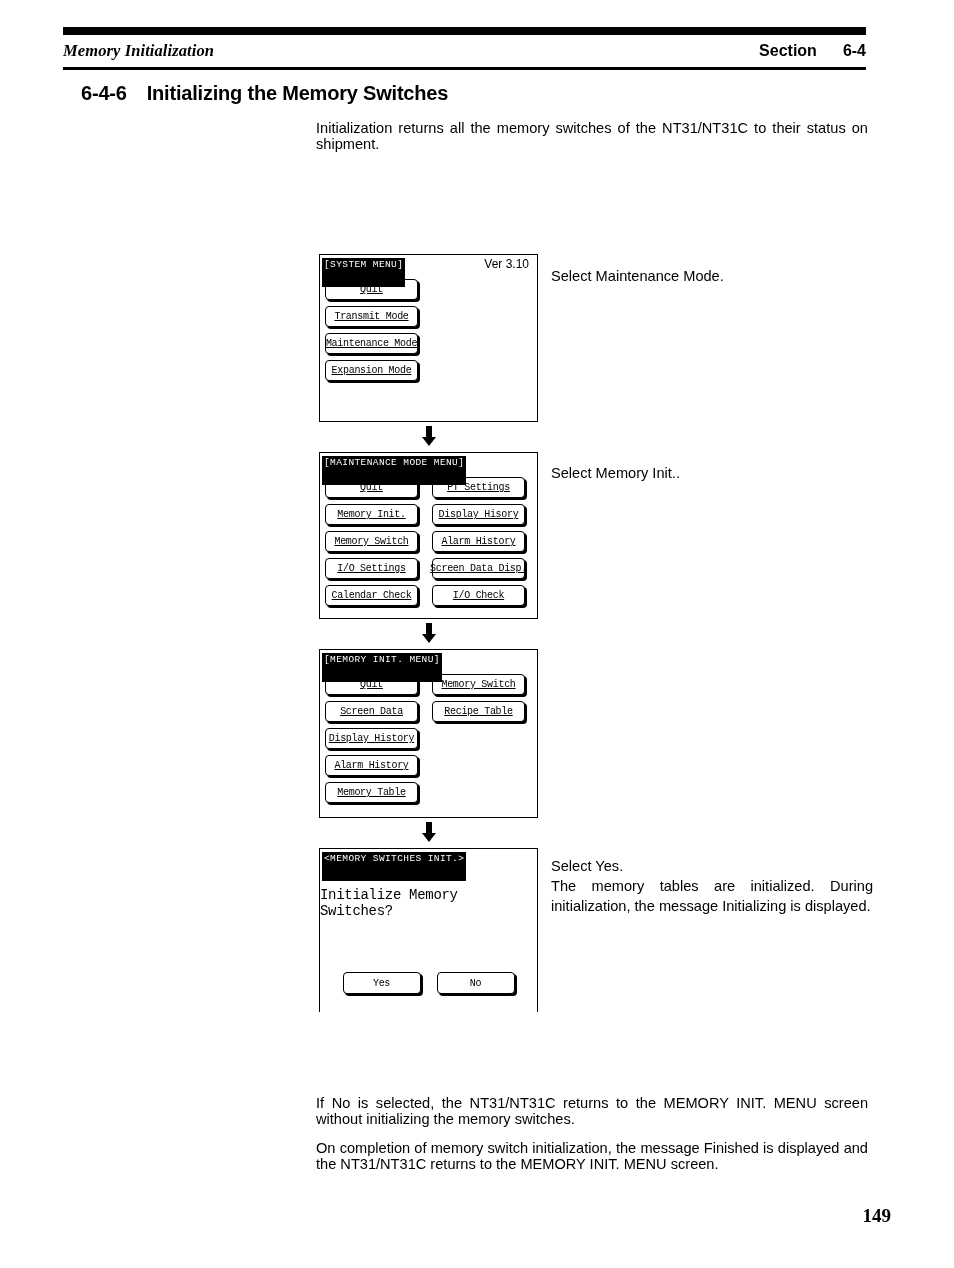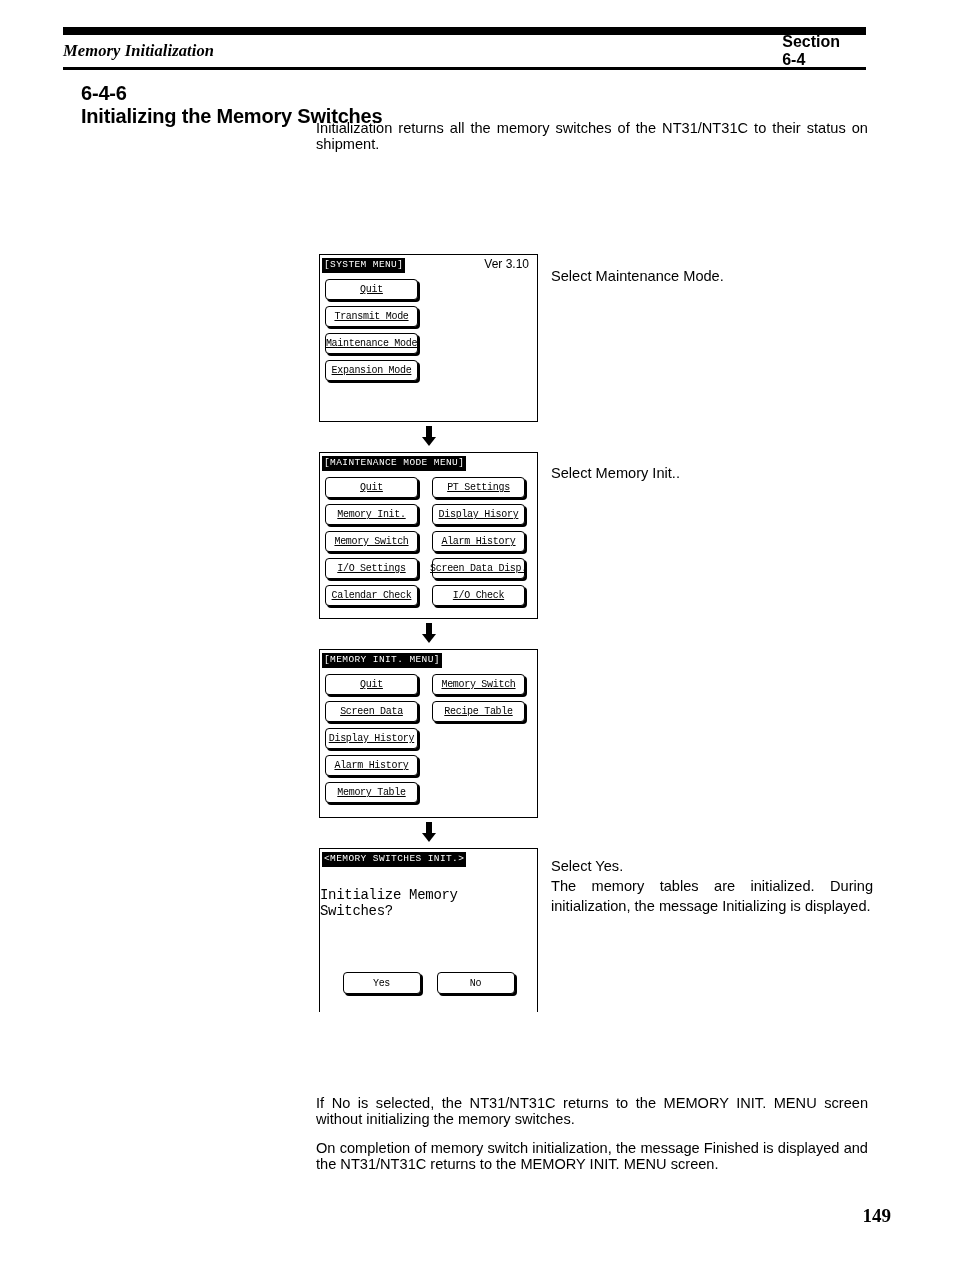--- a/index.html
+++ b/index.html
@@ -34,35 +34,33 @@
     font-style: italic;
     font-weight: bold;
     font-size: 16.5px;
     letter-spacing: 0.1px;
   }
   .header-right {
     display: flex;
     align-items: baseline;
     font-weight: bold;
     font-size: 16px;
-    flex-direction: column;
   }
   .header-section-label { margin-right: 26px; }
 
   
   .section-heading {
     position: absolute;
     left: 81px;
     top: 82px;
     font-size: 20px;
     font-weight: bold;
     display: flex;
     align-items: baseline;
     letter-spacing: -0.2px;
-    flex-direction: column;
   }
   .section-number { margin-right: 20px; }
 
   
   .intro-block {
     position: absolute;
     left: 316px;
     top: 120px;
     width: 552px;
   }
@@ -113,21 +111,21 @@
 
   .screen-titlebar {
     position: absolute;
     left: 2px;
     top: 3px;
     background: #000;
     color: #fff;
     font-family: "Liberation Mono", monospace;
     font-size: 9.5px;
     letter-spacing: 0.4px;
-    padding: 1px 2px 3px 2px;
+    padding: 1px 2px 17px 2px;
     white-space: nowrap;
     line-height: 11px;
   }
   .screen-version {
     position: absolute;
     right: 8px;
     top: 2px;
     font-family: "Liberation Sans", sans-serif;
     font-size: 12px;
     white-space: nowrap;

